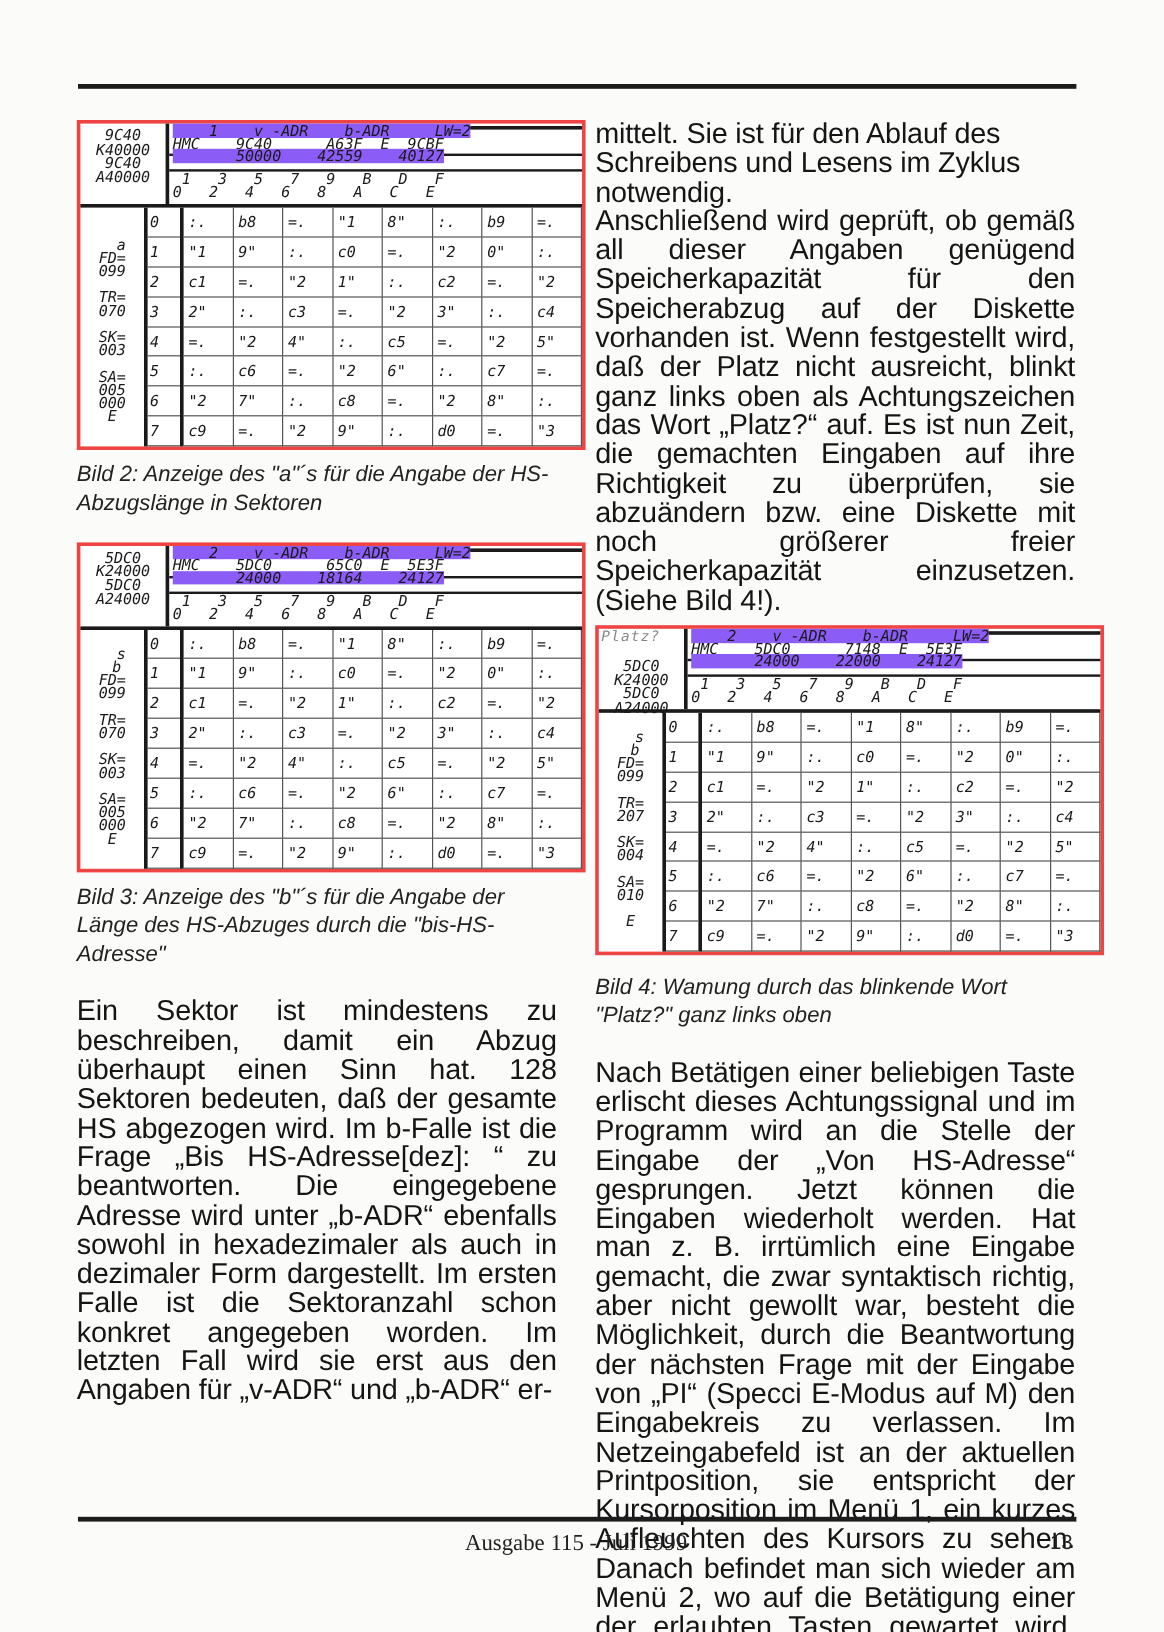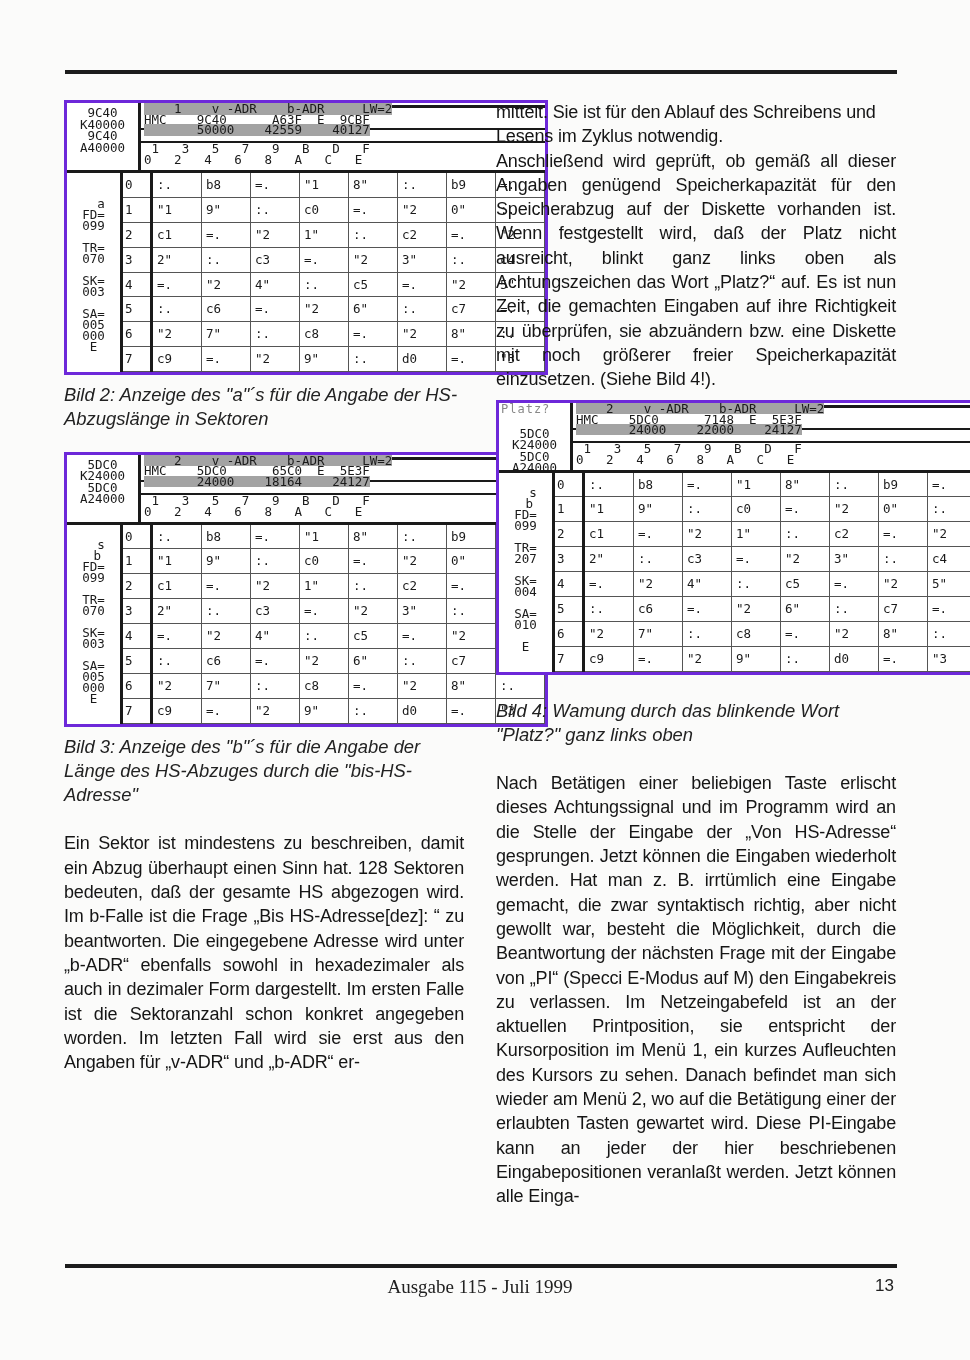--- a/index.html
+++ b/index.html
@@ -15,56 +15,57 @@
       position: absolute; left: 65px; width: 832px; height: 4px;
       background: #1c1c1c;
     }
     .rule.top { top: 70px; }
     .rule.bottom { top: 1264px; }
     .col { position: absolute; width: 400px; }
     .col.left { left: 64px; top: 100px; }
     .col.right { left: 496px; top: 100px; }
 
     p.body {
-      margin: 0; font-size: 18px; line-height: 24.3px;
+      margin: 0; font-size: 24px; line-height: 24.3px;
       text-align: justify; letter-spacing: -0.15px;
     }
     p.caption {
       margin: 0; font-size: 18.4px; line-height: 24.3px; font-style: italic;
       color: #222;
     }
 
     
     .screen {
-      border: 3px solid #6d28d9;
+      border: 3px solid #ef4444;
       background: #fff;
       font-family: "DejaVu Sans Mono", monospace;
       font-size: 12.5px;
       line-height: 11.5px;
-      width: 484px;
+      width: 424px;
       box-sizing: border-box;
       position: relative;
       color: #1a1a1a;
+      font-style: italic;
     }
     .scr-head { display: flex; border-bottom: 3px solid #1a1a1a; height: 67px; }
     .scr-addr {
       width: 74px; border-right: 3px solid #1a1a1a; text-align: center;
       padding-top: 4px; box-sizing: border-box; position: relative;
     }
     .scr-addr .warn { color: #888; letter-spacing: 1px; position:absolute; top:1px; left:2px; font-size: 12px; }
     .scr-addr.has-warn { padding-top: 25px; }
     .scr-info { flex: 1; position: relative; }
     .scr-info .line { position: absolute; left: 3px; white-space: pre; }
     .scr-info .topline {
       position: absolute; top: 2px; left: 20px; right: 0; height: 3px; background: #1a1a1a;
     }
     .scr-info .midline {
       position: absolute; top: 25px; left: 0; right: 0; height: 2px; background: #1a1a1a;
     }
-    .scr-info .bg { background:#a3a3a3; }
+    .scr-info .bg { background:#8b5cf6; }
     .scr-body { display: flex; height: 199px; }
     .scr-side {
       width: 56px; border-right: 3px solid #1a1a1a; text-align: center;
       box-sizing: border-box; padding-top: 14px; white-space: pre; line-height: 11px;
     }
     .scr-rows { width: 30px; border-right: 3px solid #1a1a1a; box-sizing: border-box; }
     .scr-rows div {
       height: 24.875px; box-sizing: border-box; border-bottom: 1px solid #555;
       padding: 6px 0 0 2px;
     }
@@ -428,19 +429,19 @@
           <div>=.</div>
           <div>"2</div>
           <div>9"</div>
           <div>:.</div>
           <div>d0</div>
           <div>=.</div>
           <div>"3</div>
         </div>
       </div>
     </div>
-  <p class="caption" style="margin-top:24px;">Bild 4: Wamung durch das blinkende Wort "Platz?" ganz links oben</p>
+  <p class="caption" style="margin-top:14px;">Bild 4: Wamung durch das blinkende Wort "Platz?" ganz links oben</p>
   <p class="body" style="margin-top:24px;">Nach Betätigen einer beliebigen Taste erlischt dieses Achtungssignal und im Programm wird an die Stelle der Eingabe der „Von HS-Adresse“ gesprungen. Jetzt können die Eingaben wiederholt werden. Hat man z. B. irrtümlich eine Eingabe gemacht, die zwar syntaktisch richtig, aber nicht gewollt war, besteht die Möglichkeit, durch die Beantwortung der nächsten Frage mit der Eingabe von „PI“ (Specci E-Modus auf M) den Eingabekreis zu verlassen. Im Netzeingabefeld ist an der aktuellen Printposition, sie entspricht der Kursorposition im Menü 1, ein kurzes Aufleuchten des Kursors zu sehen. Danach befindet man sich wieder am Menü 2, wo auf die Betätigung einer der erlaubten Tasten gewartet wird. Diese PI-Eingabe kann an jeder der hier beschriebenen Eingabepositionen veranlaßt werden. Jetzt können alle Einga-</p>
 </div>
 
 <div class="rule bottom"></div>
 <div class="footer-title">Ausgabe 115 - Juli 1999</div>
 <div class="page-num">13</div>
 
 </body></html>

